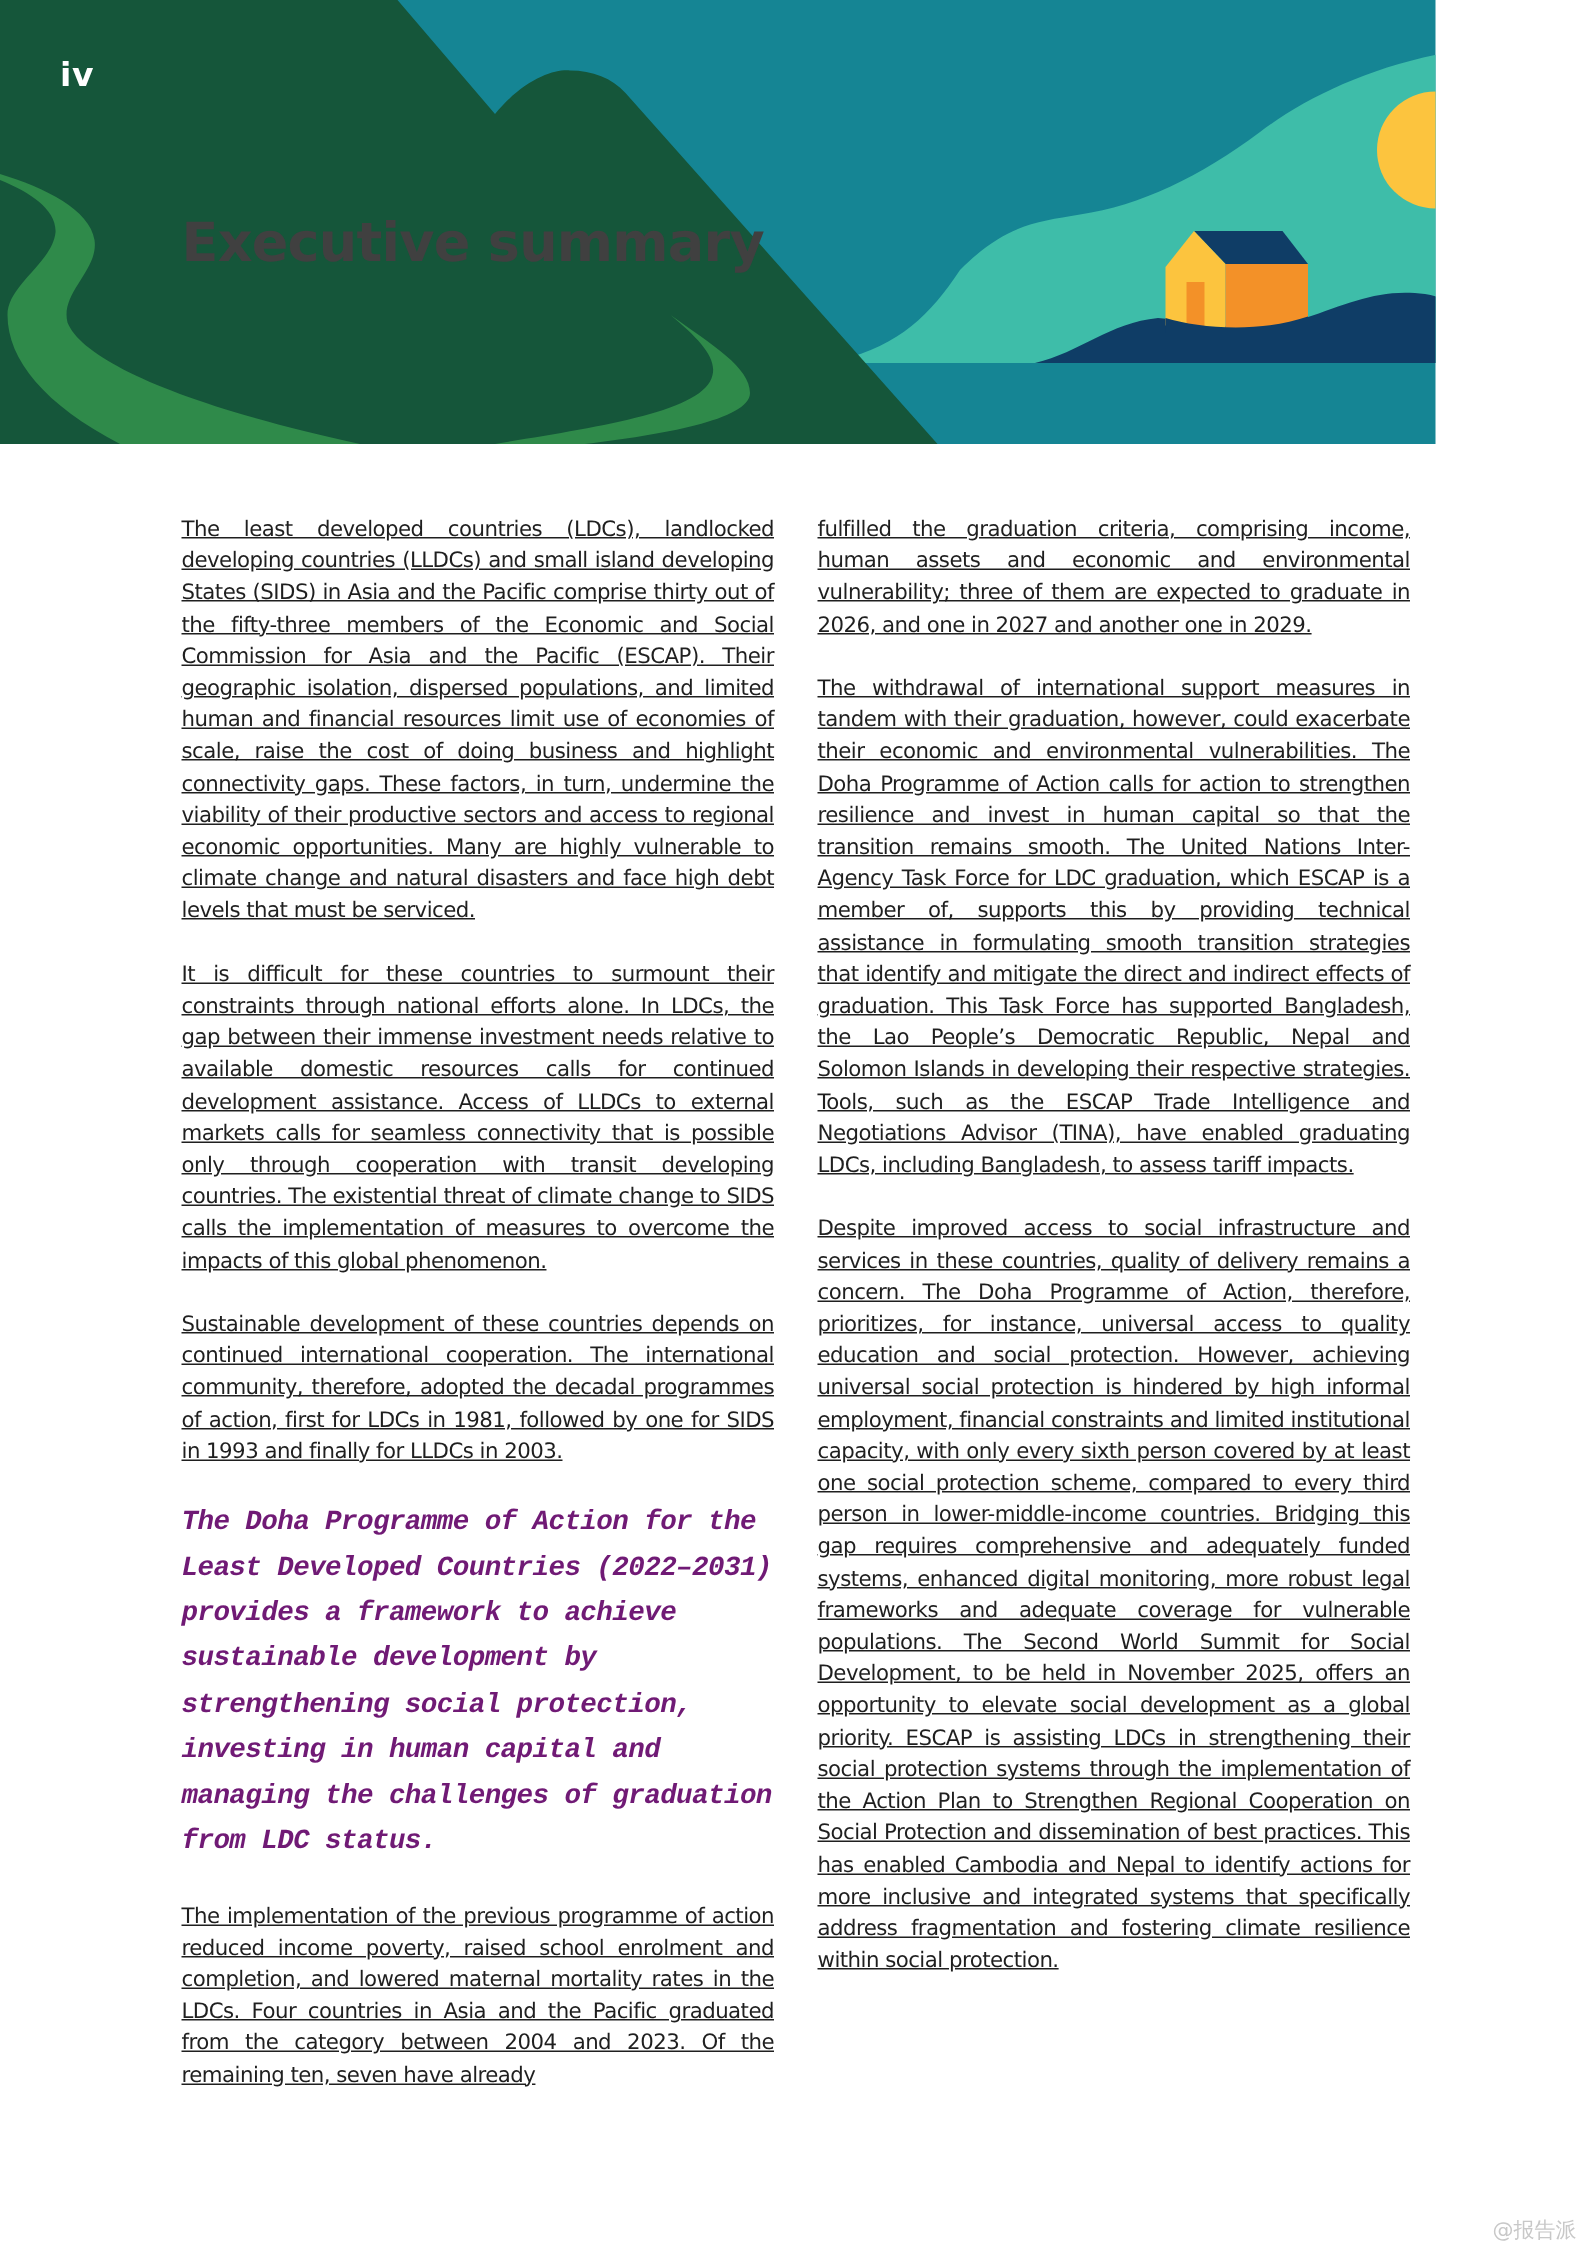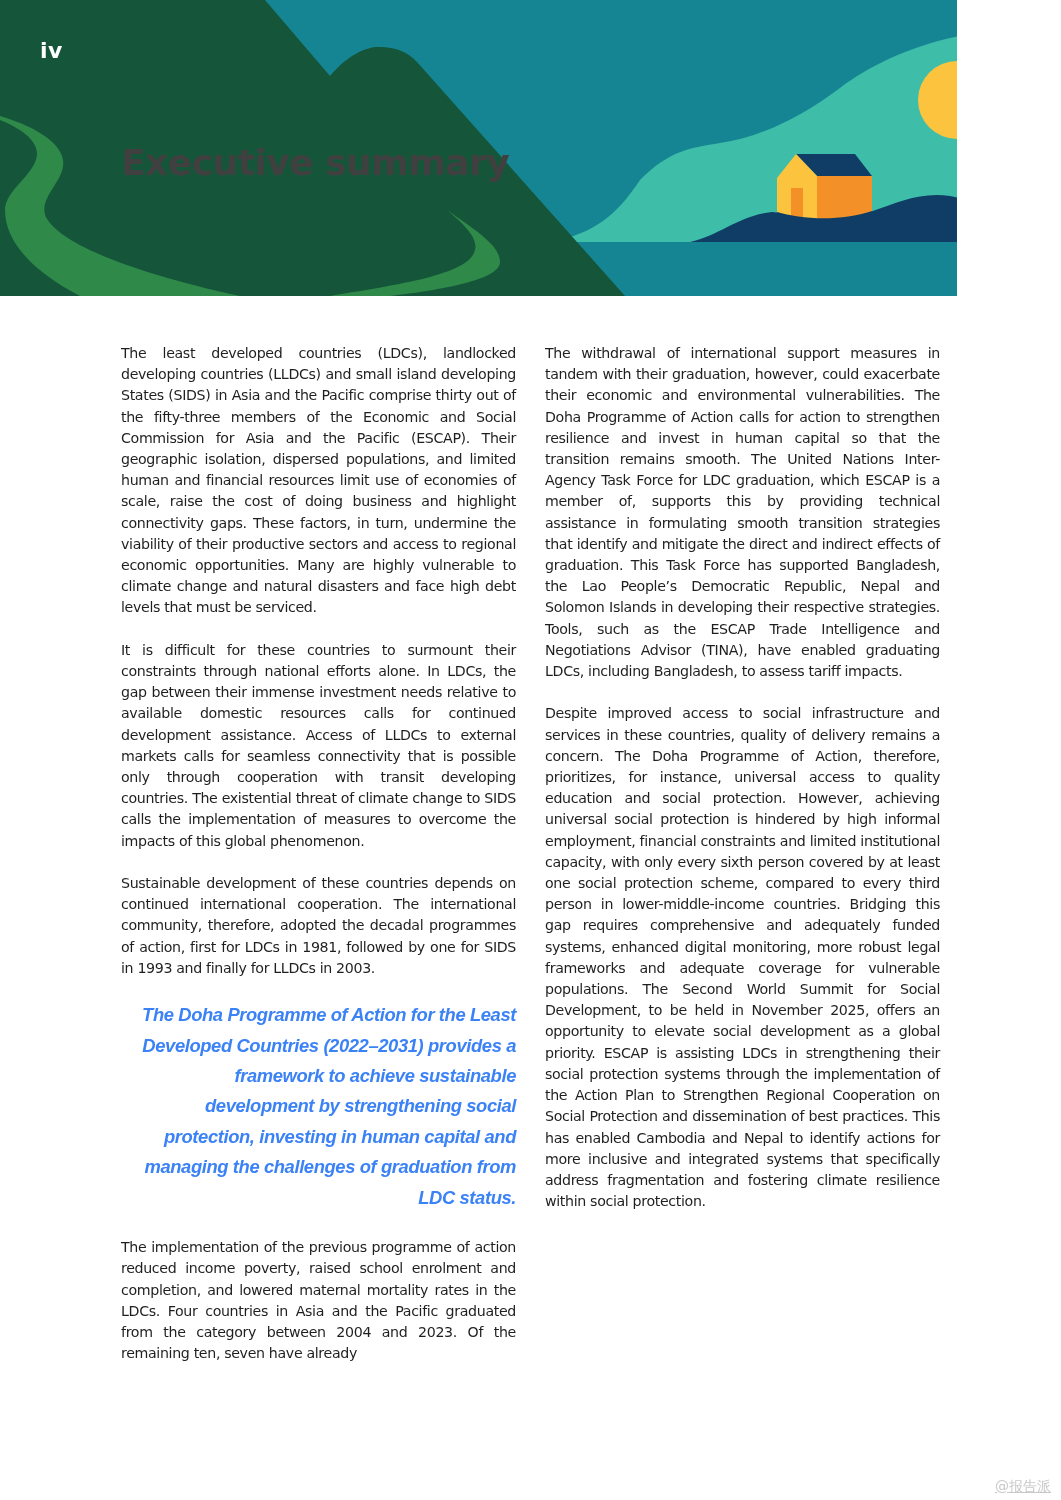--- a/index.html
+++ b/index.html
@@ -4,24 +4,24 @@
   <style>
     html, body { margin: 0; padding: 0; background: #ffffff; }
     body { width: 1061px; height: 1500px; position: relative; overflow: hidden; font-family: "DejaVu Sans", sans-serif; }
     .header { position: absolute; left: 0; top: 0; width: 957px; height: 296px; overflow: hidden; }
     .header svg { position: absolute; left: 0; top: 0; }
     .page-num { position: absolute; left: 40px; top: 38px; color: #ffffff; font-family: "DejaVu Sans", sans-serif; font-weight: bold; font-size: 22px; letter-spacing: 0.5px; }
     .title { position: absolute; left: 121px; top: 142px; color: #404040; font-family: "DejaVu Sans", sans-serif; font-weight: bold; font-size: 36px; letter-spacing: -0.5px; margin: 0; }
     .col { position: absolute; top: 343px; width: 395px; font-family: "DejaVu Sans", sans-serif; font-size: 14.2px; line-height: 21.2px; color: #1f1f1f; letter-spacing: -0.35px; }
     .col.left { left: 121px; }
     .col.right { left: 545px; }
-    .col p { margin: 0 0 21.2px 0; text-align: justify; text-justify: inter-word; }
+    .col p { margin: 0 0 21.2px 0; text-align: justify; text-justify: inter-word; text-decoration: underline; }
     .col p.last { margin-bottom: 0; }
-    .quote { margin: 7px 0 24px 0; color: #3b82f6; font-family: Liberation Sans, sans-serif; font-style: italic; font-weight: bold; font-size: 18.4px; line-height: 30.4px; letter-spacing: -0.4px; text-align: right; }
-    .watermark { position: absolute; right: 10px; bottom: 4px; color: #c8c8c8; font-family: "DejaVu Sans", sans-serif; font-size: 14px; text-decoration: underline; }
+    .quote { margin: 7px 0 24px 0; color: #701a75; font-family: Liberation Mono, monospace; font-style: italic; font-weight: bold; font-size: 18.4px; line-height: 30.4px; letter-spacing: -0.4px; text-align: left; }
+    .watermark { position: absolute; right: 10px; bottom: 4px; color: #c8c8c8; font-family: "DejaVu Sans", sans-serif; font-size: 14px; }
   </style>
 </head>
 <body>
 
 <div class="header">
   <svg width="1061" height="296" viewBox="0 0 1061 296">
 
     <rect x="0" y="0" width="1061" height="296" fill="#158594"></rect>
 
     <path d="M 560 240 C 600 230, 620 210, 640 180 C 670 150, 690 148, 720 143 C 760 137, 800 118, 840 88 C 880 58, 940 32, 1020 29 L 1061 29 L 1061 242 L 560 242 Z" fill="#3ebda9"></path>
@@ -49,17 +49,18 @@
 
 <div class="col left">
   <p>The least developed countries (LDCs), landlocked developing countries (LLDCs) and small island developing States (SIDS) in Asia and the Pacific comprise thirty out of the fifty-three members of the Economic and Social Commission for Asia and the Pacific (ESCAP). Their geographic isolation, dispersed populations, and limited human and financial resources limit use of economies of scale, raise the cost of doing business and highlight connectivity gaps. These factors, in turn, undermine the viability of their productive sectors and access to regional economic opportunities. Many are highly vulnerable to climate change and natural disasters and face high debt levels that must be serviced.</p>
   <p>It is difficult for these countries to surmount their constraints through national efforts alone. In LDCs, the gap between their immense investment needs relative to available domestic resources calls for continued development assistance. Access of LLDCs to external markets calls for seamless connectivity that is possible only through cooperation with transit developing countries. The existential threat of climate change to SIDS calls the implementation of measures to overcome the impacts of this global phenomenon.</p>
   <p>Sustainable development of these countries depends on continued international cooperation. The international community, therefore, adopted the decadal programmes of action, first for LDCs in 1981, followed by one for SIDS in 1993 and finally for LLDCs in 2003.</p>
   <div class="quote">The Doha Programme of Action for the Least Developed Countries (2022–2031) provides a framework to achieve sustainable development by strengthening social protection, investing in human capital and managing the challenges of graduation from LDC status.</div>
   <p class="last">The implementation of the previous programme of action reduced income poverty, raised school enrolment and completion, and lowered maternal mortality rates in the LDCs. Four countries in Asia and the Pacific graduated from the category between 2004 and 2023. Of the remaining ten, seven have already</p>
 </div>
 
 <div class="col right">
+  <p>fulfilled the graduation criteria, comprising income, human assets and economic and environmental vulnerability; three of them are expected to graduate in 2026, and one in 2027 and another one in 2029.</p>
   <p>The withdrawal of international support measures in tandem with their graduation, however, could exacerbate their economic and environmental vulnerabilities. The Doha Programme of Action calls for action to strengthen resilience and invest in human capital so that the transition remains smooth. The United Nations Inter-Agency Task Force for LDC graduation, which ESCAP is a member of, supports this by providing technical assistance in formulating smooth transition strategies that identify and mitigate the direct and indirect effects of graduation. This Task Force has supported Bangladesh, the Lao People’s Democratic Republic, Nepal and Solomon Islands in developing their respective strategies. Tools, such as the ESCAP Trade Intelligence and Negotiations Advisor (TINA), have enabled graduating LDCs, including Bangladesh, to assess tariff impacts.</p>
   <p class="last">Despite improved access to social infrastructure and services in these countries, quality of delivery remains a concern. The Doha Programme of Action, therefore, prioritizes, for instance, universal access to quality education and social protection. However, achieving universal social protection is hindered by high informal employment, financial constraints and limited institutional capacity, with only every sixth person covered by at least one social protection scheme, compared to every third person in lower-middle-income countries. Bridging this gap requires comprehensive and adequately funded systems, enhanced digital monitoring, more robust legal frameworks and adequate coverage for vulnerable populations. The Second World Summit for Social Development, to be held in November 2025, offers an opportunity to elevate social development as a global priority. ESCAP is assisting LDCs in strengthening their social protection systems through the implementation of the Action Plan to Strengthen Regional Cooperation on Social Protection and dissemination of best practices. This has enabled Cambodia and Nepal to identify actions for more inclusive and integrated systems that specifically address fragmentation and fostering climate resilience within social protection.</p>
 </div>
 
 <div class="watermark">@报告派</div>
 
 </body></html>

